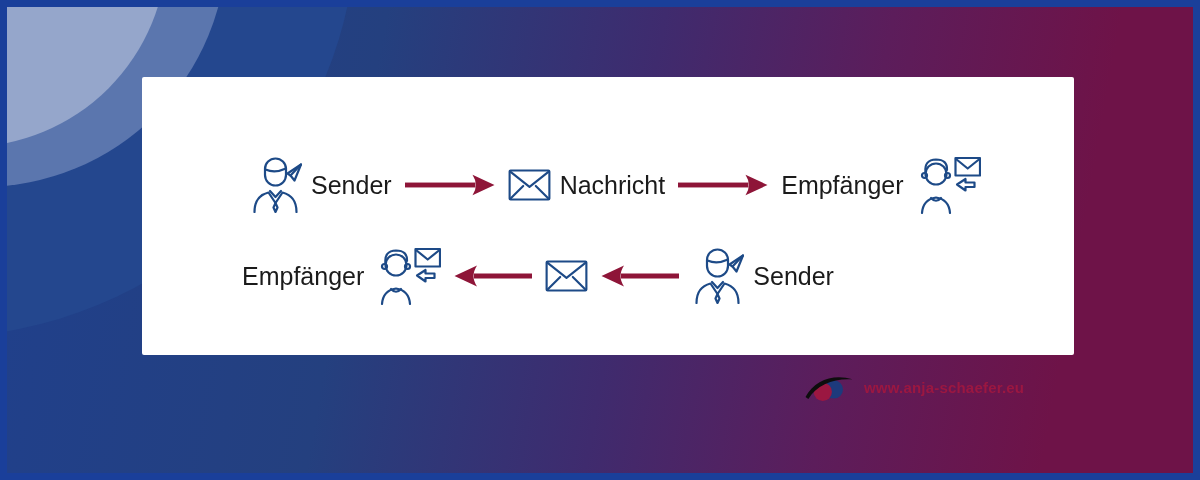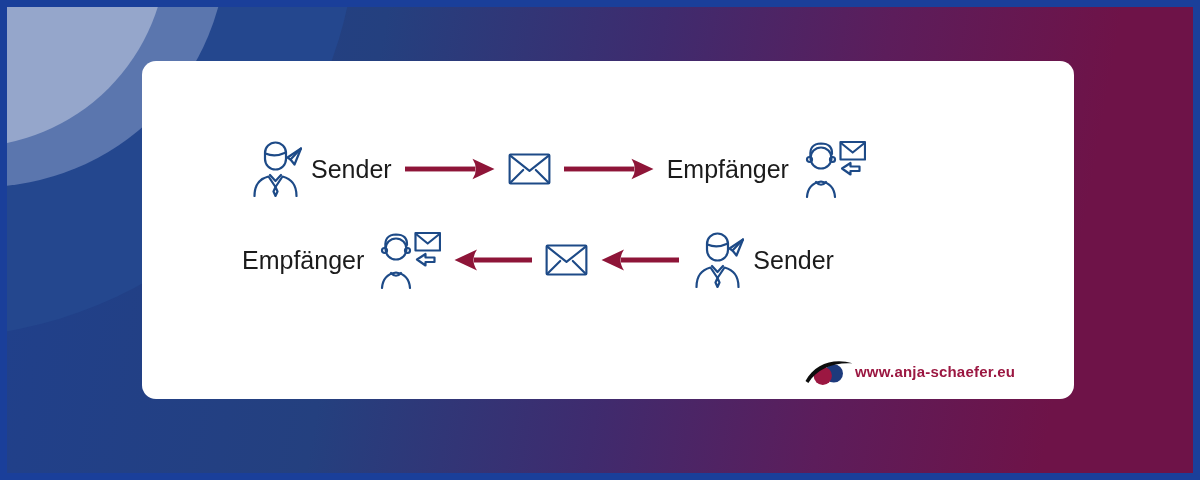--- a/index.html
+++ b/index.html
@@ -11,32 +11,32 @@
   *{margin:0;padding:0;box-sizing:border-box;}
   html,body{width:1200px;height:480px;overflow:hidden;background:#fff;
     font-family:"Liberation Sans",sans-serif;}
   .stage{position:relative;width:1200px;height:480px;overflow:hidden;
     border:7px solid var(--border-blue);
     background:linear-gradient(100deg,var(--background-blue) 0%,#24407f 30%,#3f2b6e 52%,#5c1d5b 70%,var(--background-maroon) 88%);}
   .deco-circle{position:absolute;border-radius:50%;}
   .c1{width:840px;height:840px;left:-490px;top:-510px;background:var(--circle-outer);}
   .c2{width:490px;height:490px;left:-270px;top:-310px;background:var(--circle-medium);}
   .c3{width:400px;height:400px;left:-240px;top:-260px;background:var(--circle-light);}
-  .card{position:absolute;left:135px;top:54px;width:932px;height:338px;
-    background:var(--card-white);border-radius:14px;}
+  .card{position:absolute;left:135px;top:70px;width:932px;height:278px;
+    background:var(--card-white);border-radius:2px;}
   .row{position:absolute;display:flex;align-items:center;gap:9px;white-space:nowrap;}
   .row1{left:108px;top:78px;height:60px;}
   .row2{left:100px;top:168px;height:62px;}
   .label{font-size:25px;color:var(--text-dark);line-height:1;}
   .icon{display:inline-flex;color:var(--icon-blue);}
   .arrow{display:inline-flex;color:var(--arrow-maroon);margin:0 4px;}
   .icon svg,.arrow svg,.logo-mark svg{display:block;}
   .stroke-ic{fill:none;stroke:currentColor;stroke-width:2.2;stroke-linecap:round;stroke-linejoin:round;}
   .fill-ic{fill:currentColor;stroke:none;}
-  .logo{position:absolute;left:663px;top:294px;display:flex;align-items:center;}
+  .logo{position:absolute;left:663px;top:294px;display:flex;align-items:center;gap:9px;}
   .logo-text{font-size:15px;font-weight:700;color:var(--logo-maroon);letter-spacing:.2px;}
   .swoosh{fill:#0d0d0d;}
   .logo-circle-blue{fill:var(--logo-blue);}
   .logo-circle-maroon{fill:var(--logo-maroon);}
 </style>
 </head>
 <body>
 
 <svg width="0" height="0" style="position:absolute" aria-hidden="true">
   <defs>
@@ -98,20 +98,21 @@
       <span class="arrow">
         <svg width="90" height="24">
             <use href="#sym-arrow-right"></use>
           </svg>
       </span>
       <span class="icon">
         <svg width="43" height="32">
             <use href="#sym-envelope"></use>
           </svg>
       </span>
+      <span class="label">Nachricht</span>
       <span class="arrow">
         <svg width="90" height="24">
             <use href="#sym-arrow-right"></use>
           </svg>
       </span>
       <span class="label">Empfänger</span>
       <span class="icon">
         <svg width="68" height="58">
             <use href="#sym-receiver"></use>
           </svg>

